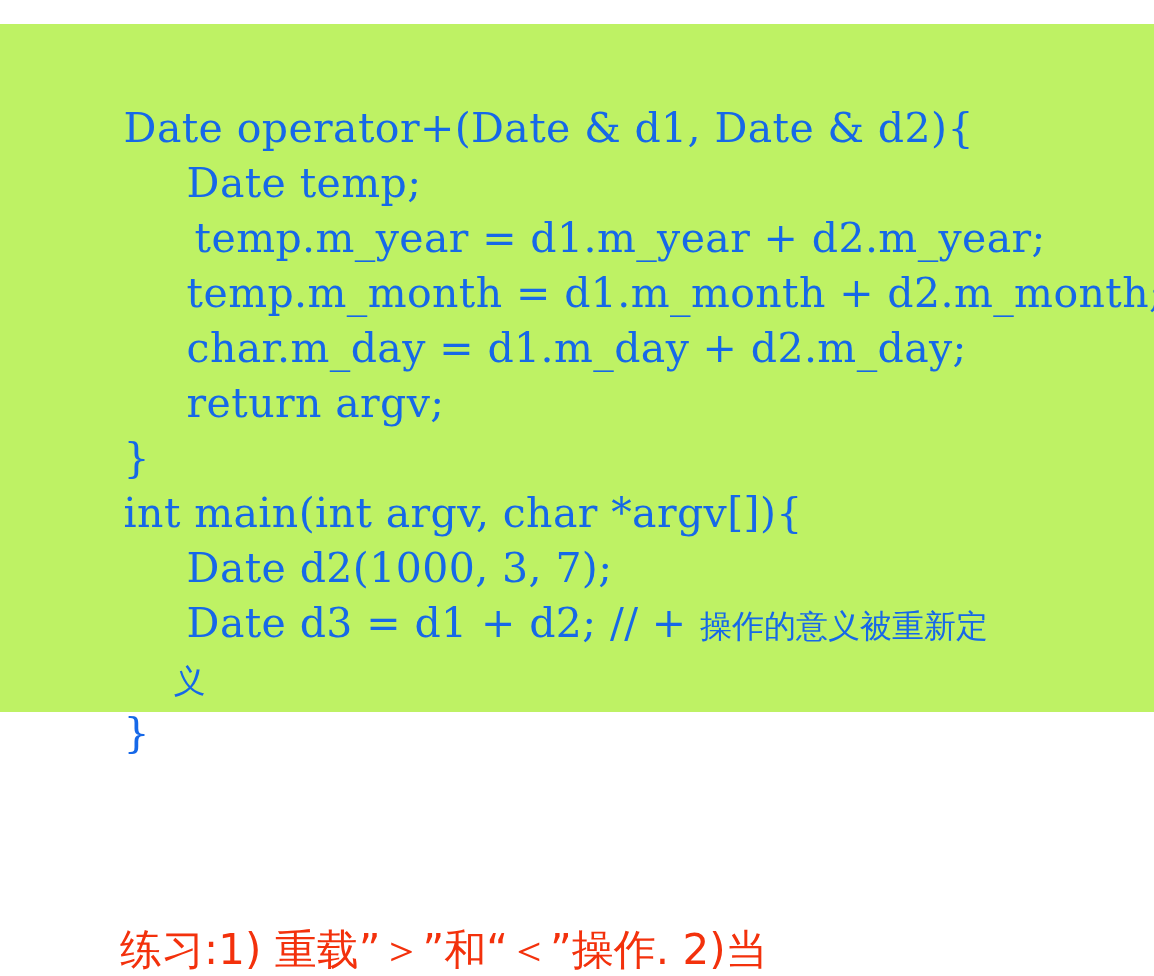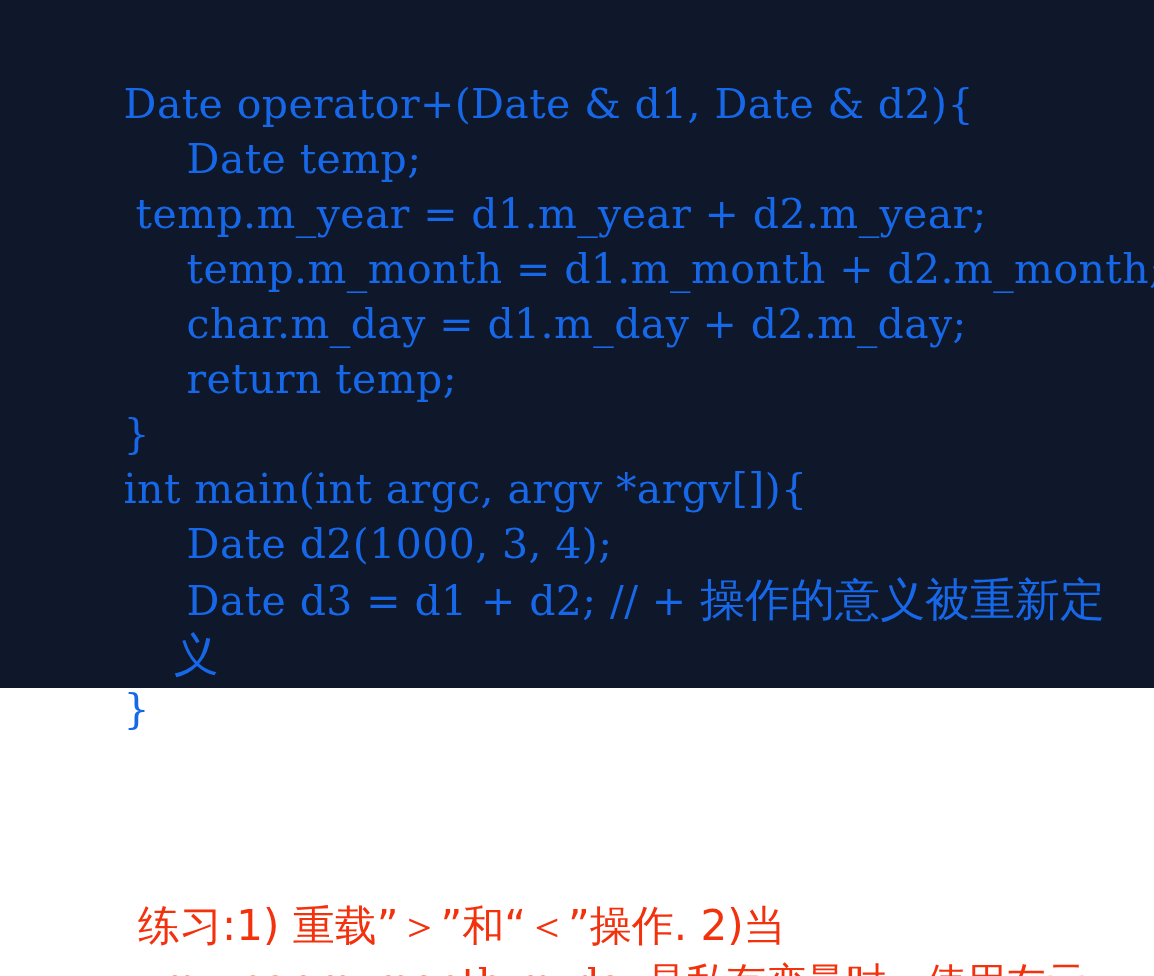--- a/index.html
+++ b/index.html
@@ -12,21 +12,22 @@
     width: 1154px;
     height: 976px;
     overflow: hidden;
     font-family: "DejaVu Serif", "Liberation Serif", serif;
   }
 
   #slide {
     position: relative;
     width: 1154px;
     height: 688px;
-    background: #0f172a;
+    background: #bef264;
+    margin-top: 24px;
   }
 
   .code-block {
     position: absolute;
     left: 0;
     top: 22px;
     width: 1154px;
   }
 
   .line {
@@ -35,53 +36,53 @@
     line-height: 55px;
     white-space: pre;
     font-family: "DejaVu Serif", "Liberation Serif", serif;
     font-size: 41px;
     letter-spacing: 0.4px;
     color: #1668e8;
   }
 
   
   .i0  { padding-left: 43px; }
-  .i2  { padding-left: 55px; }
+  .i2  { padding-left: 114px; }
   .i3  { padding-left: 106px; }
   .i4  { padding-left: 158px; }
   .iw  { padding-left: 93px; }
 
   .code-text {
     display: inline;
     font-family: "DejaVu Serif", "Liberation Serif", serif;
   }
 
   .cjk {
     font-family: "DejaVu Sans", "Liberation Sans", sans-serif;
-    font-size: 45px;
+    font-size: 32px;
     letter-spacing: 0px;
   }
 
   .exercise-block {
     position: absolute;
     left: 0;
     top: 842px;
     width: 1154px;
   }
 
   .ex-line {
     position: relative;
     height: 56px;
     line-height: 56px;
     white-space: pre;
     color: #f3310c;
   }
 
   .ex-line.first {
-    padding-left: 58px;
+    padding-left: 40px;
     font-family: "DejaVu Sans", "Liberation Sans", sans-serif;
     font-size: 42px;
   }
 
   .ex-line.second {
     padding-left: 84px;
     font-family: "DejaVu Serif", "Liberation Serif", serif;
     font-size: 40px;
   }
 
@@ -111,34 +112,34 @@
 
     <div class="line i3">
       <span class="code-text">temp.m_month = d1.m_month + d2.m_month;</span>
     </div>
 
     <div class="line i3">
       <span class="code-text">char.m_day = d1.m_day + d2.m_day;</span>
     </div>
 
     <div class="line i3">
-      <span class="code-text">return temp;</span>
+      <span class="code-text">return argv;</span>
     </div>
 
     <div class="line i0">
       <span class="code-text">}</span>
     </div>
 
     <div class="line i0">
-      <span class="code-text">int main(int argc, argv *argv[]){</span>
+      <span class="code-text">int main(int argv, char *argv[]){</span>
     </div>
 
 
     <div class="line i3">
-      <span class="code-text">Date d2(1000, 3, 4);</span>
+      <span class="code-text">Date d2(1000, 3, 7);</span>
     </div>
 
     <div class="line i3">
       <span class="code-text">Date d3 = d1 + d2; // + </span><span class="cjk">操作的意义被重新定</span>
     </div>
 
     <div class="line iw">
       <span class="cjk">义</span>
     </div>
 

